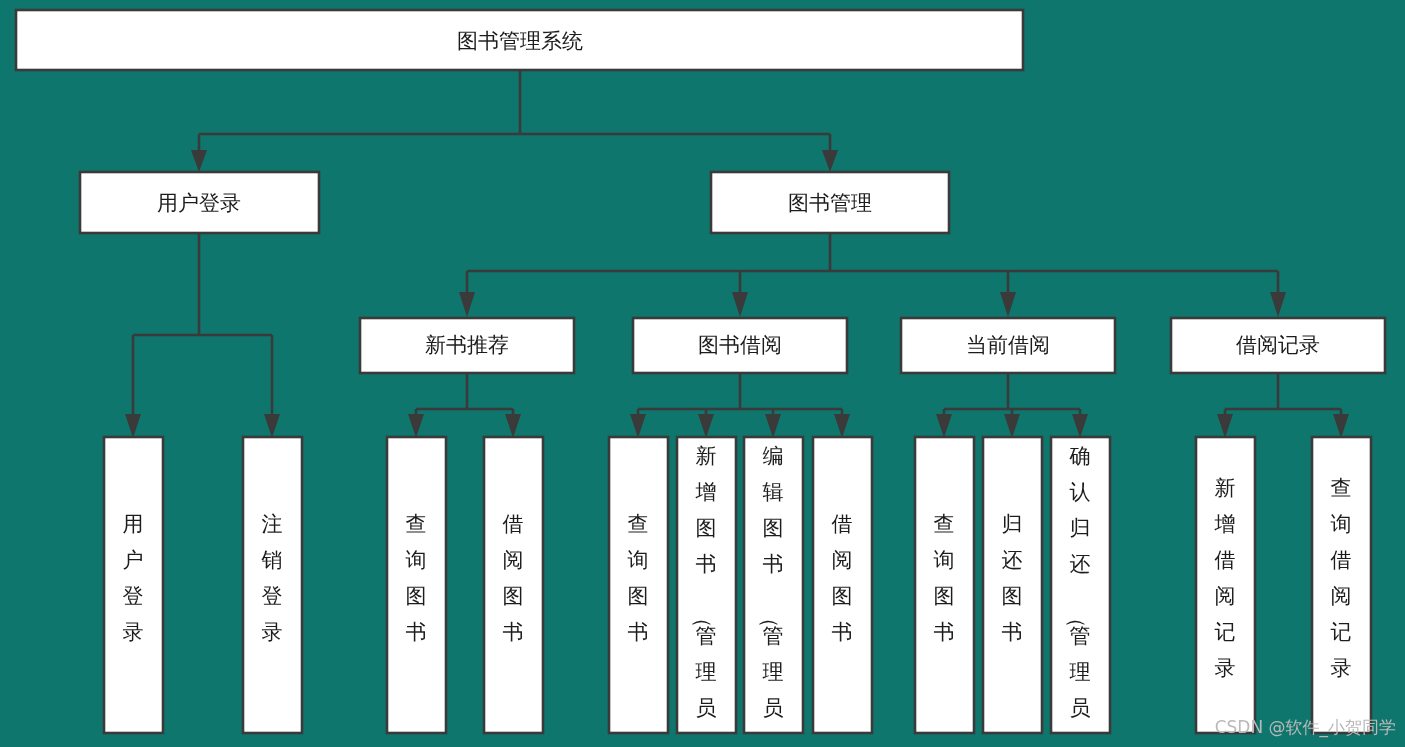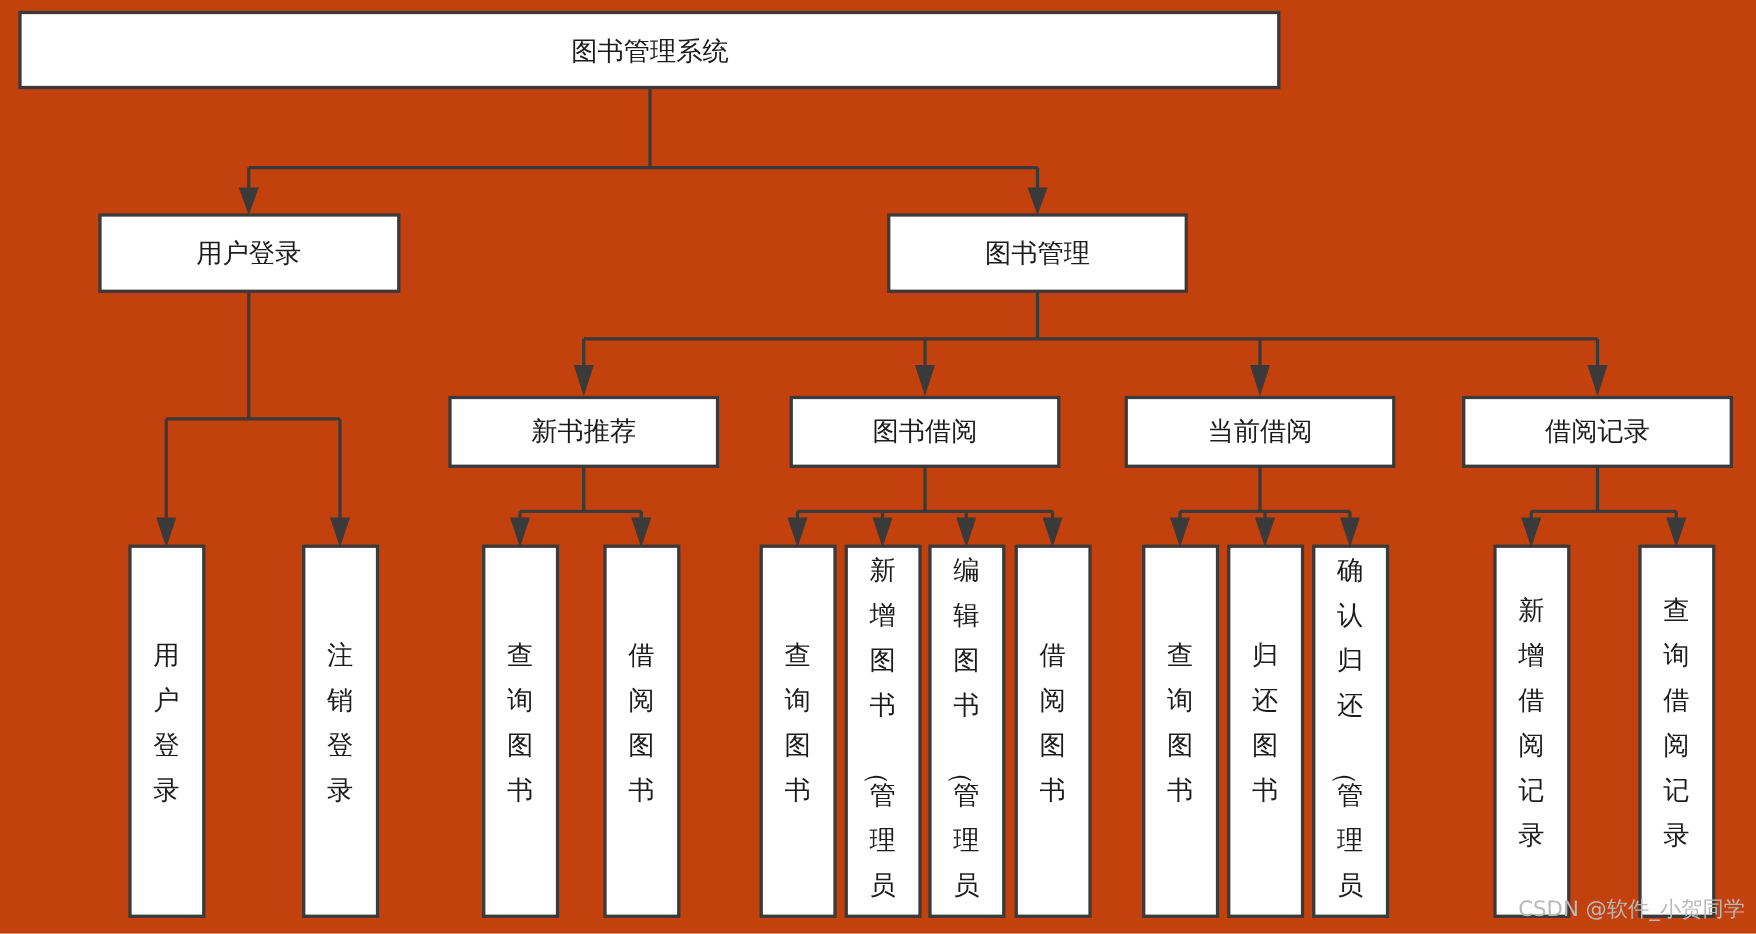--- a/index.html
+++ b/index.html
@@ -10,21 +10,21 @@
   body {
     width: 1405px;
     height: 747px;
     overflow: hidden;
     font-family: "DejaVu Sans", "Liberation Sans", sans-serif;
   }
   #diagram-root {
     position: relative;
     width: 1405px;
     height: 747px;
-    background: #c2410c;
+    background: #0f766e;
   }
   svg.diagram-canvas {
     position: absolute;
     top: 0;
     left: 0;
     width: 1405px;
     height: 747px;
   }
   .node-box {
     fill: #ffffff;

